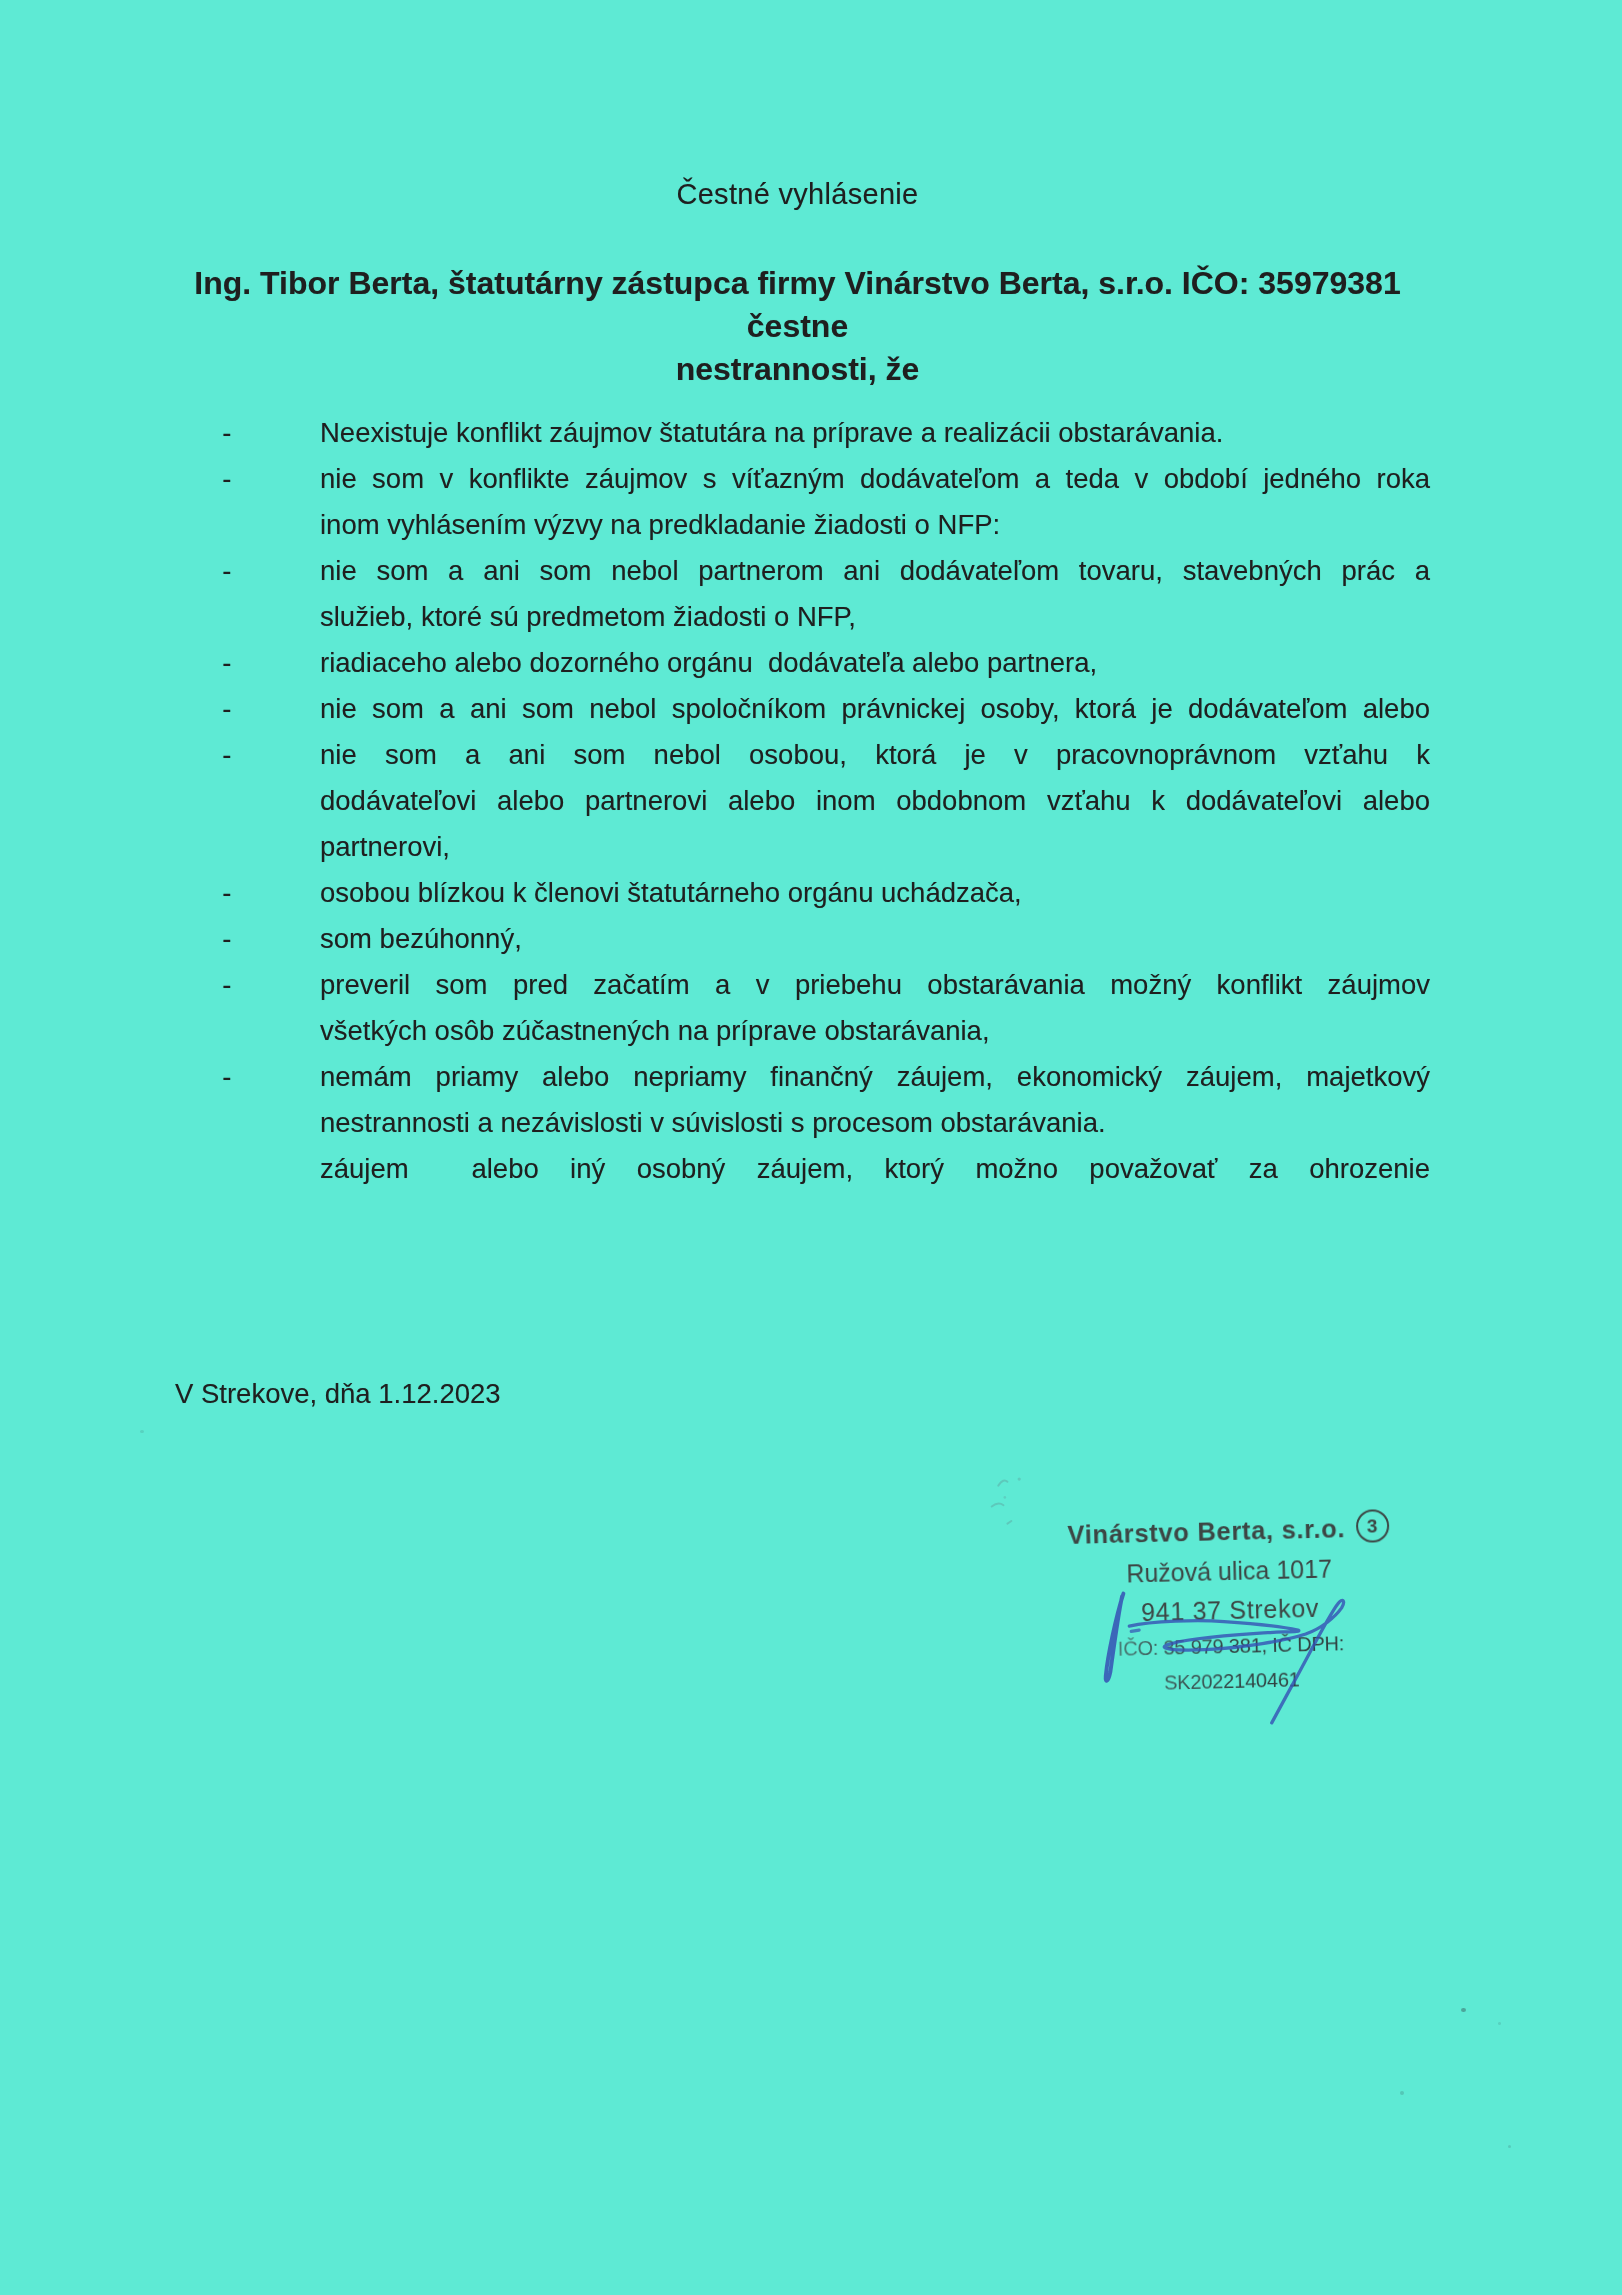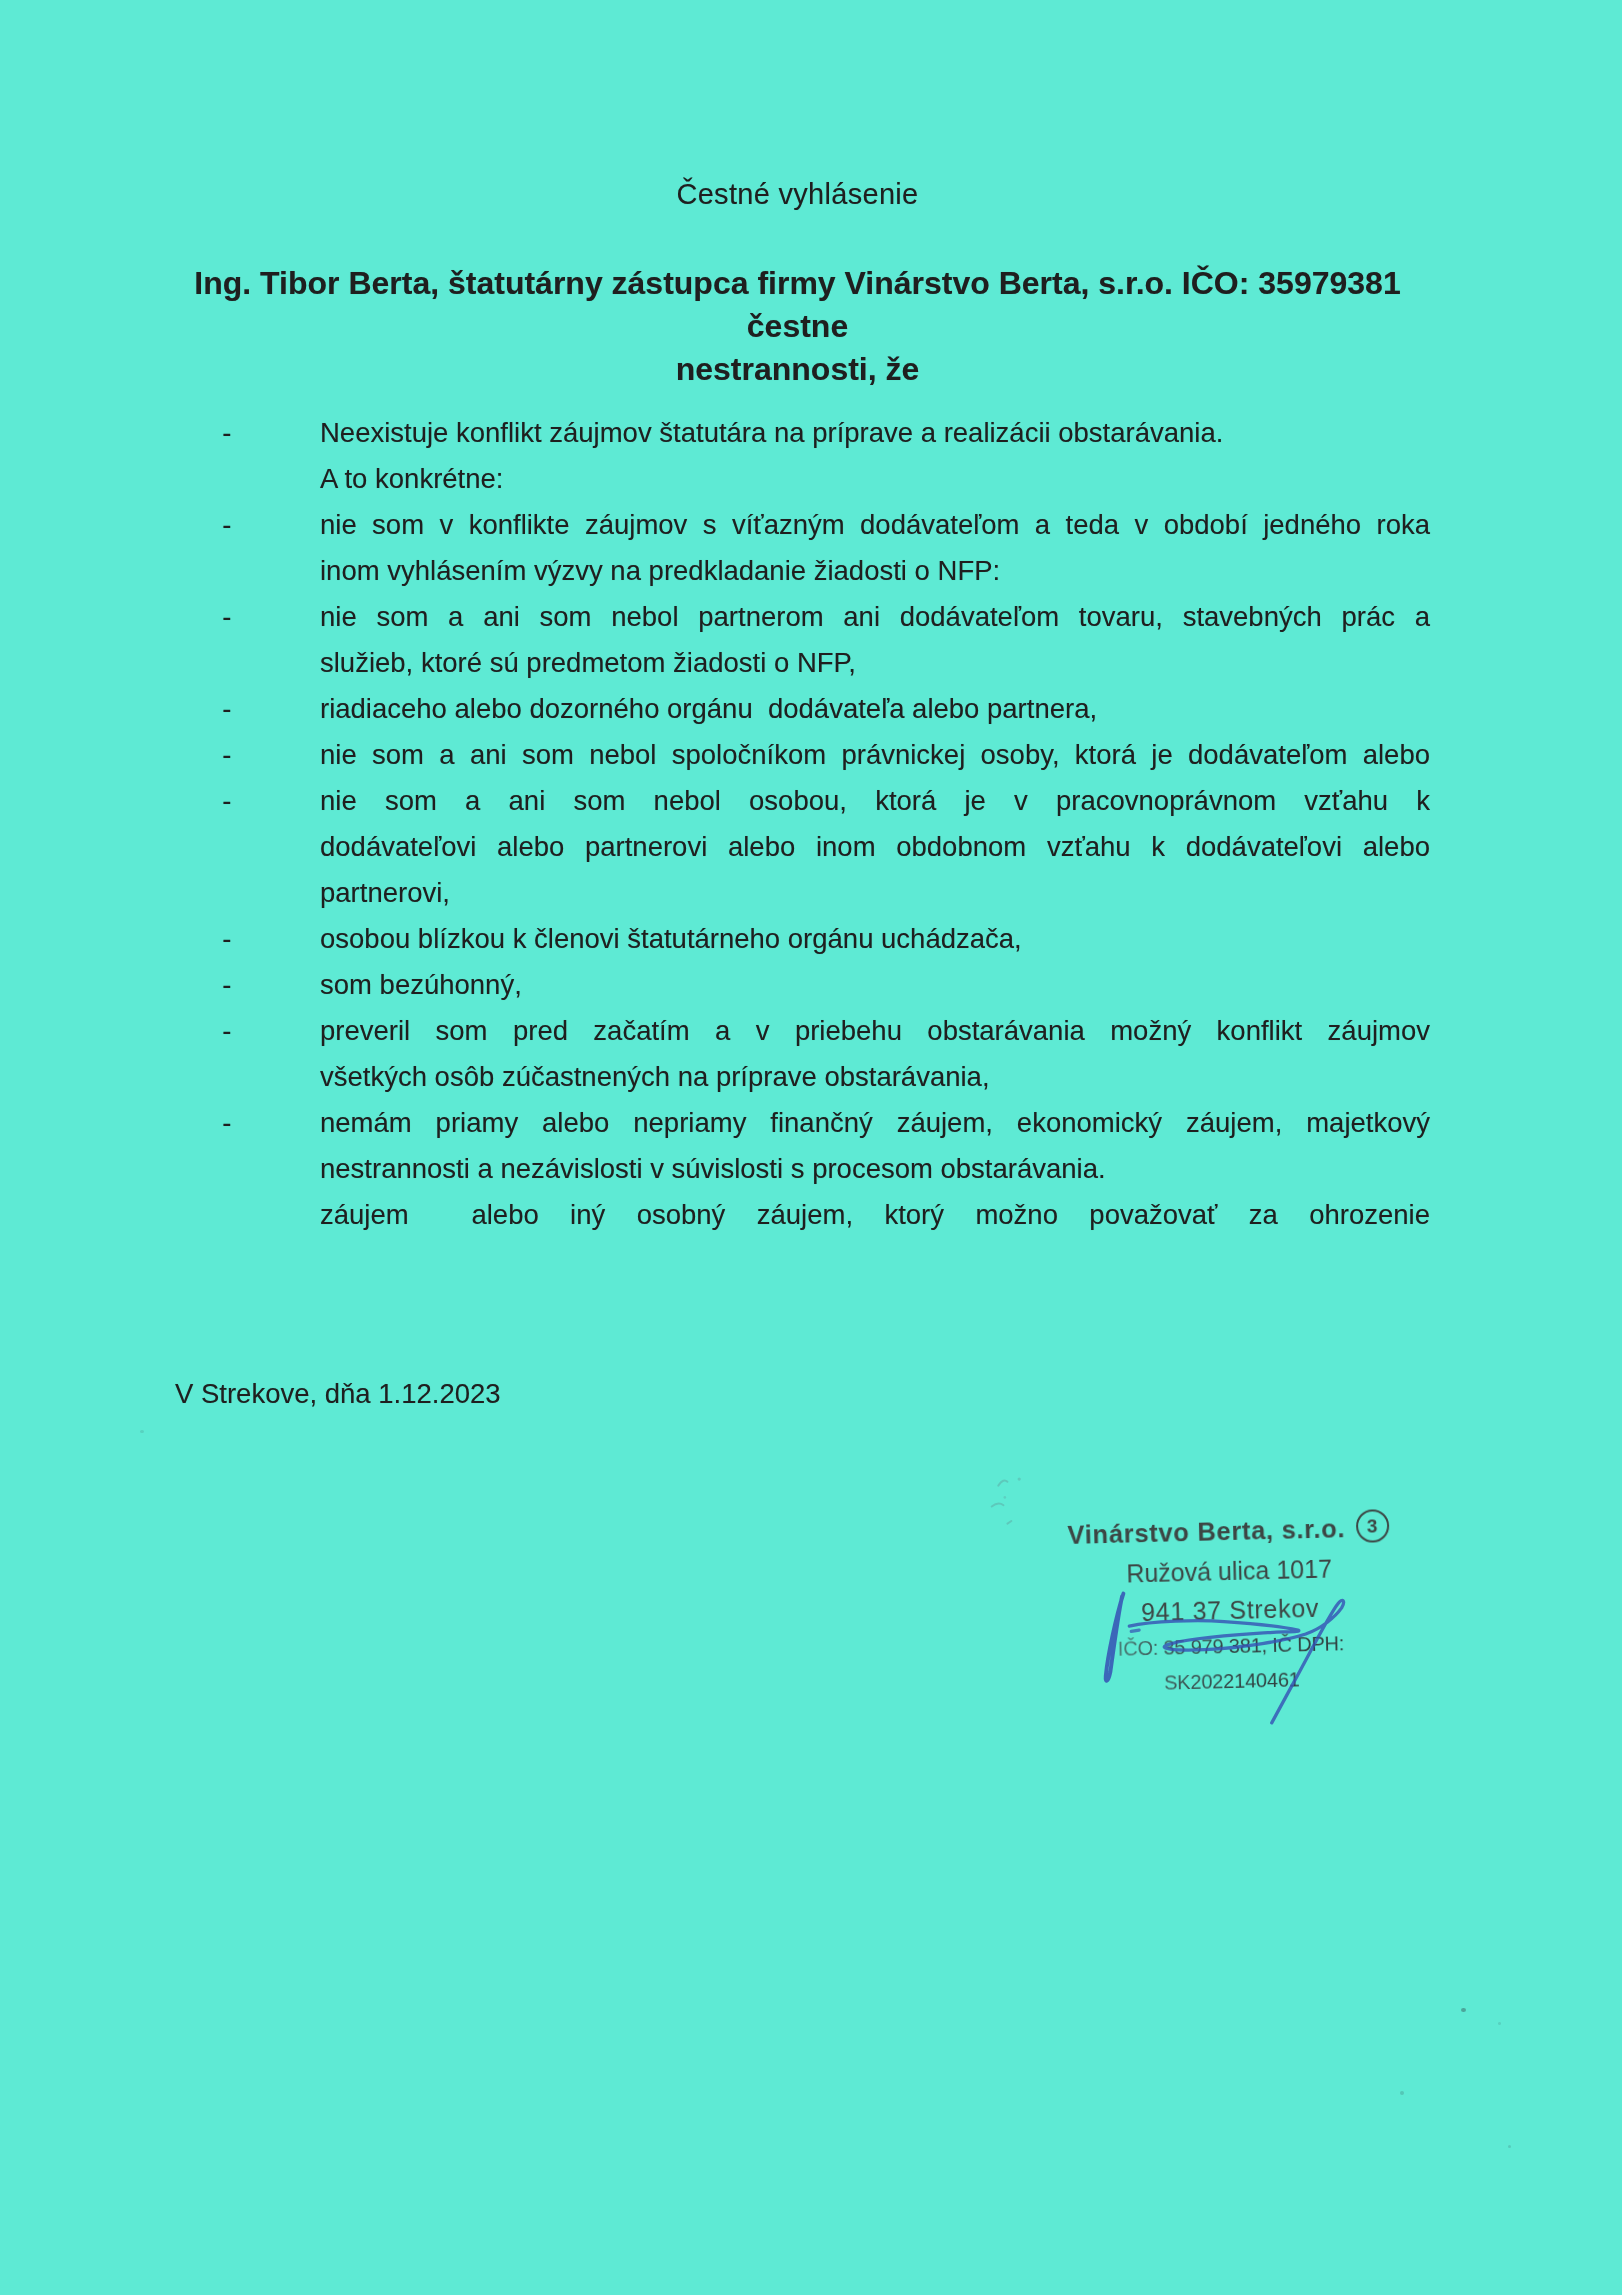--- a/index.html
+++ b/index.html
@@ -69,21 +69,20 @@
   <div class="intro soft">
     <div class="line">Ing. Tibor Berta, štatutárny zástupca firmy Vinárstvo Berta, s.r.o. IČO: 35979381 čestne</div>
     <div class="line">nestrannosti, že</div>
   </div>
 
   <div class="list soft">
       <div class="item">
         <div class="dash">-</div>
         <div class="ibody">
           <div class="line">Neexistuje konflikt záujmov štatutára na príprave a realizácii obstarávania.</div>
-          <div class="line">A to konkrétne:</div>
         </div>
       </div>
       <div class="item">
         <div class="dash">-</div>
         <div class="ibody">
           <div class="line just">nie som v konflikte záujmov s víťazným dodávateľom a teda v období jedného roka</div>
           <div class="line">inom vyhlásením výzvy na predkladanie žiadosti o NFP:</div>
         </div>
       </div>
       <div class="item">

